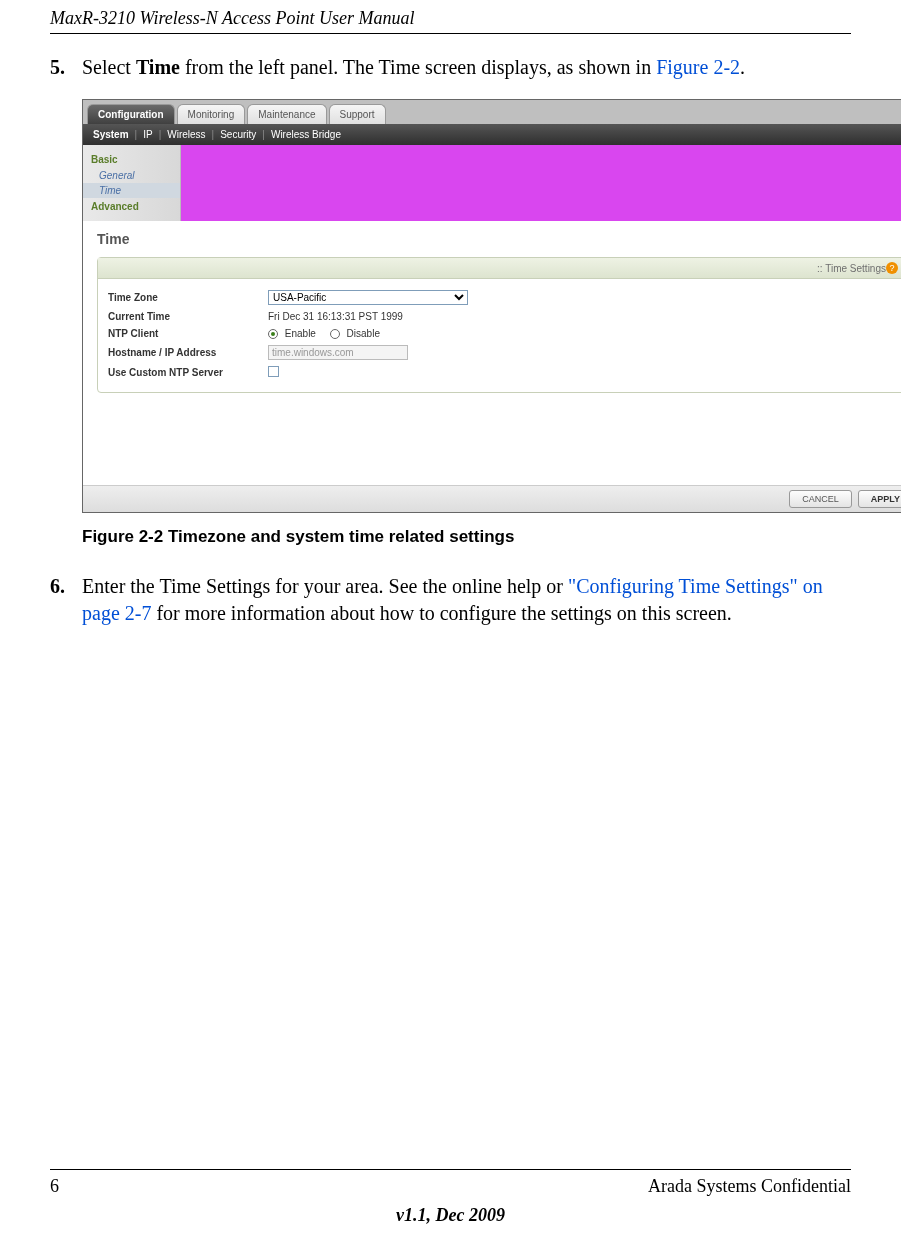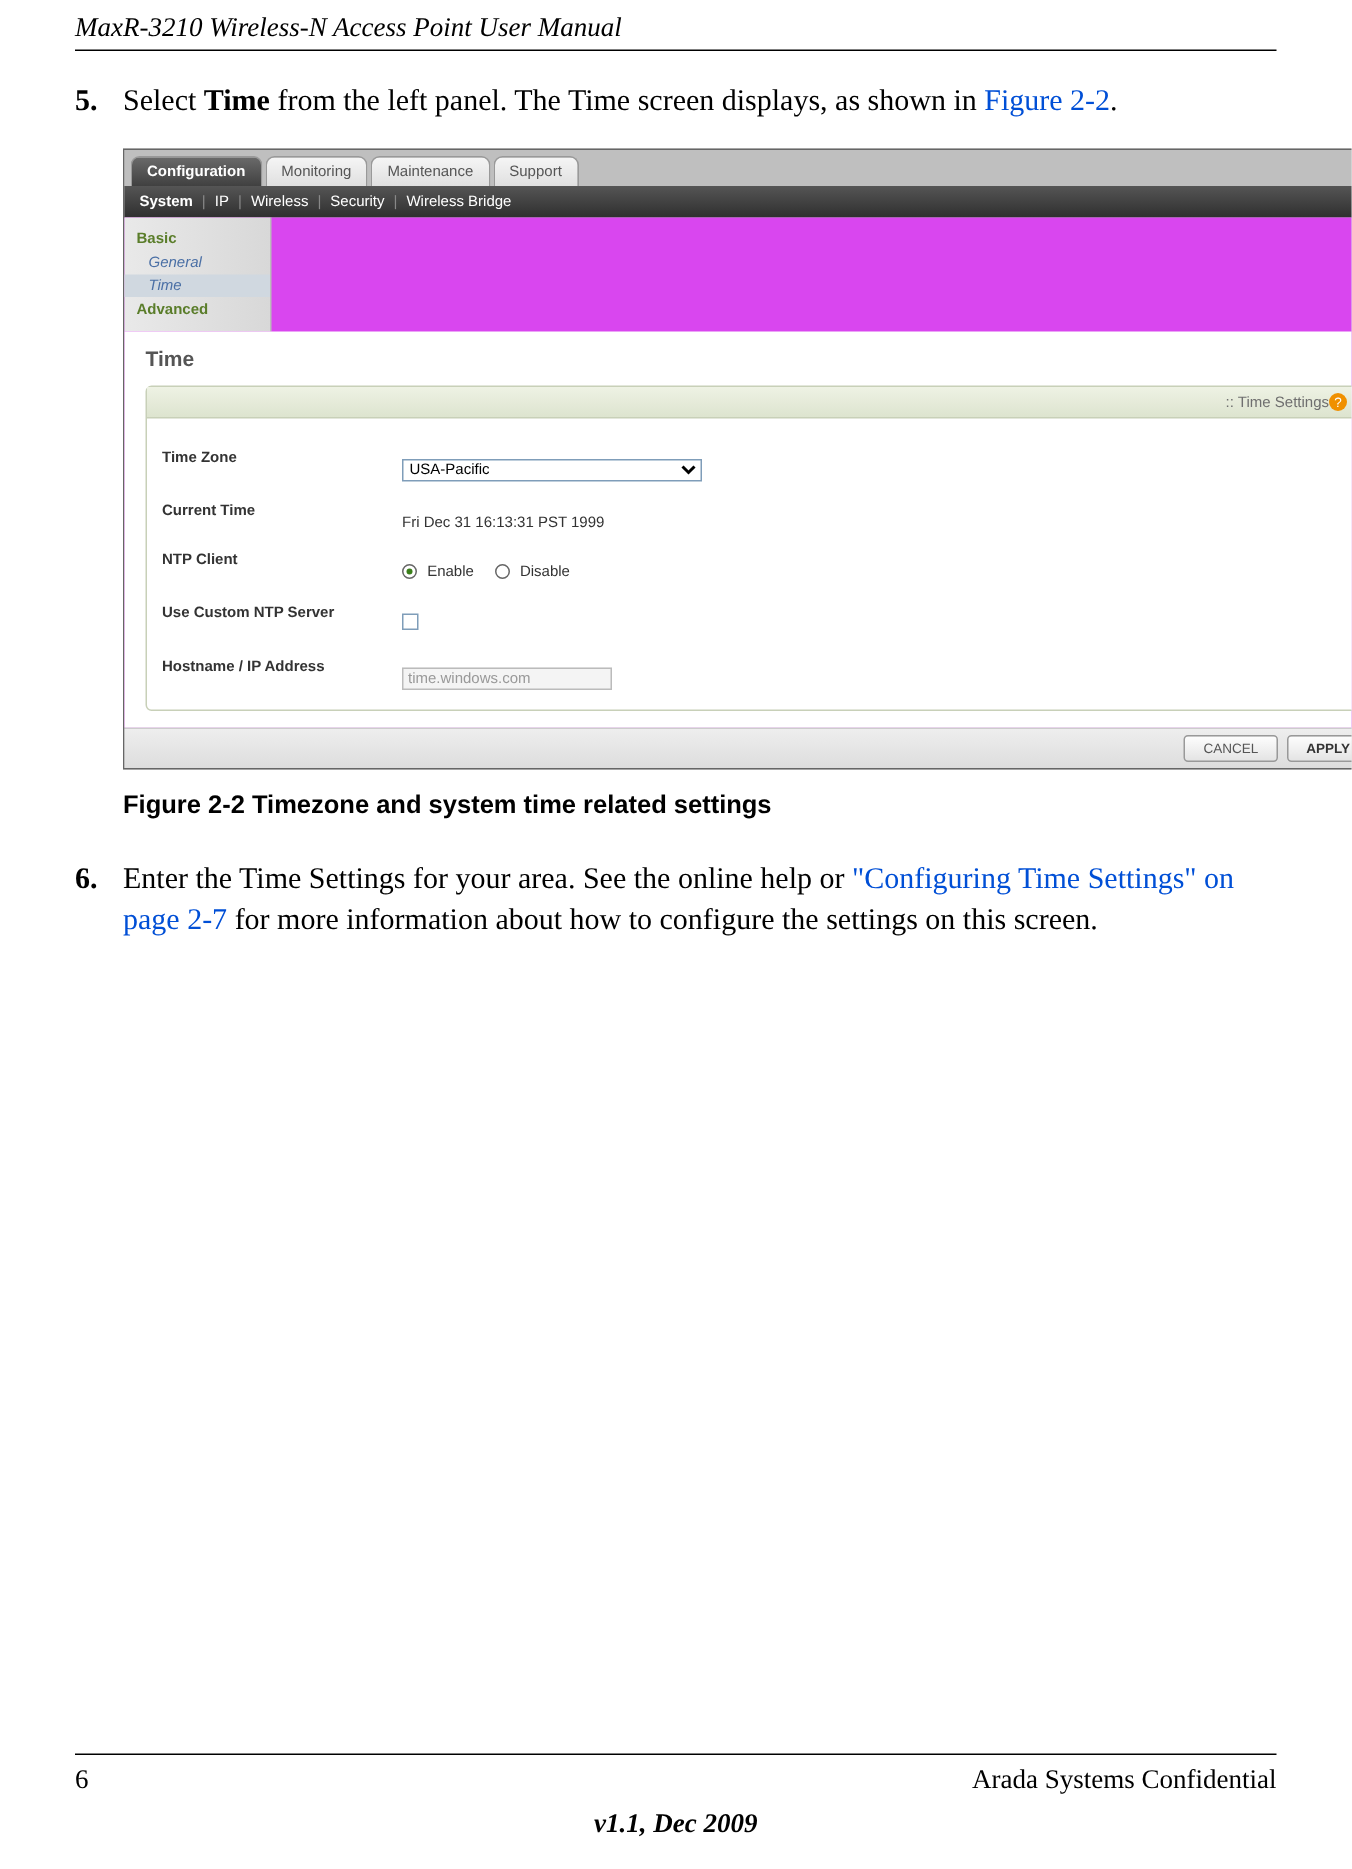--- a/index.html
+++ b/index.html
@@ -109,21 +109,21 @@
   }
   .settings-body {
     padding: 8px 10px 10px 10px;
   }
   .row {
     display: flex; align-items: center;
     padding: 3px 0;
     font-size: 10px;
   }
   .row .lbl { width: 160px; font-weight: bold; color: #333; }
-  .row .val { flex: 1; color: #333; margin-top: 16px; }
+  .row .val { flex: 1; color: #333; }
   select.val-sel {
     font-size: 10px;
     width: 200px;
     border: 1px solid #7f9db9;
     background: #fff;
   }
   .radio {
     display: inline-block;
     width: 10px; height: 10px; border-radius: 50%;
     border: 1px solid #666; margin-right: 4px;
@@ -258,29 +258,29 @@
               <span class="lbl">NTP Client</span>
               <span class="val">
                 <span class="radio checked"></span>
                 <span>Enable</span>
                 &nbsp;&nbsp;&nbsp;
                 <span class="radio"></span>
                 <span>Disable</span>
               </span>
             </div>
             <div class="row">
+              <span class="lbl">Hostname / IP Address</span>
+              <span class="val">
+                <input class="hostname" readonly="" value="time.windows.com" style="">
+              </span>
+            </div>
+            <div class="row">
               <span class="lbl">Use Custom NTP Server</span>
               <span class="val">
                 <span class="checkbox"></span>
-              </span>
-            </div>
-            <div class="row">
-              <span class="lbl">Hostname / IP Address</span>
-              <span class="val">
-                <input class="hostname" readonly="" value="time.windows.com" style="">
               </span>
             </div>
           </div>
         </div>
       </div>
     </div>
     <div class="btn-row">
       <div class="btn">CANCEL</div>
       <div class="btn apply">APPLY</div>
     </div>

